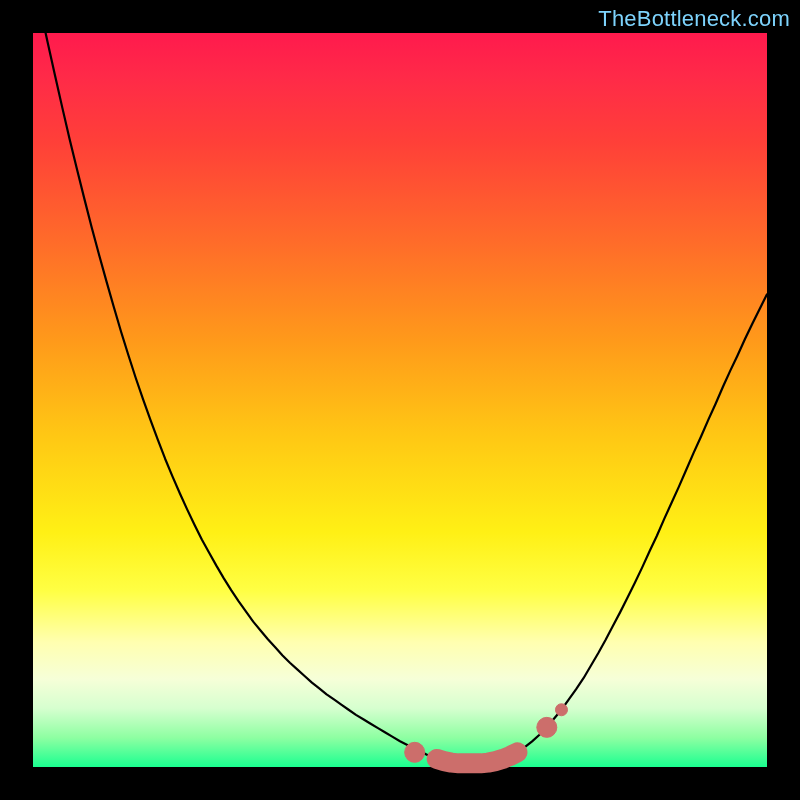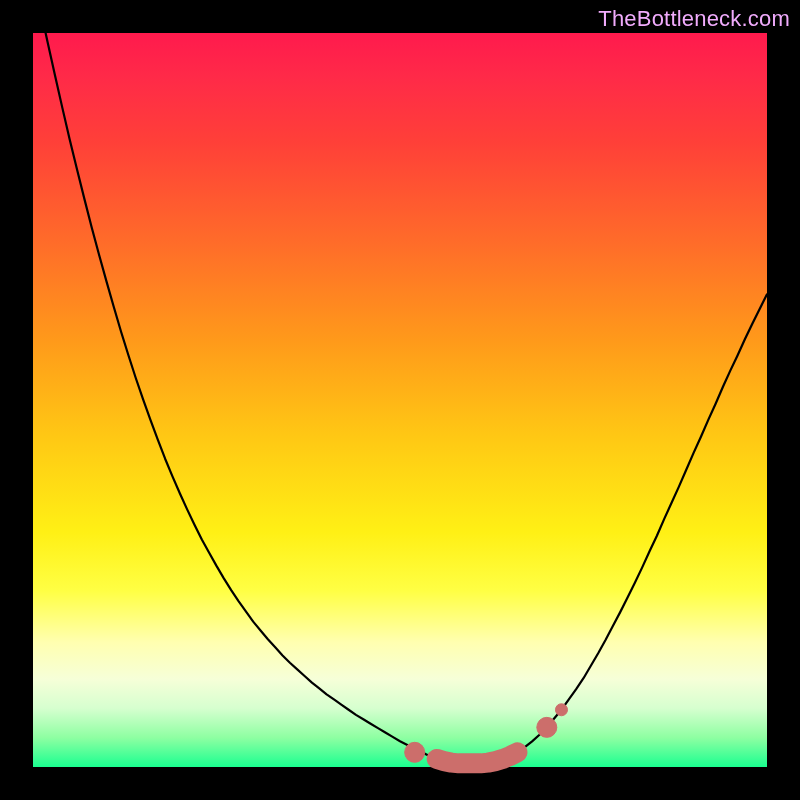--- a/index.html
+++ b/index.html
@@ -37,21 +37,21 @@
       #f6ffd8 88%,
       #d6ffcf 92%,
       #8effa2 96%,
       #1aff90 100%
     );
   }
   .watermark {
     position: absolute;
     top: 6px;
     right: 10px;
-    color: #f0abfc;
+    color: #7dd3fc;
     font-size: 22px;
     font-weight: 500;
     letter-spacing: 0.2px;
     user-select: none;
     pointer-events: none;
   }
   svg.curve {
     position: absolute;
     left: 0; top: 0;
     width: 734px; height: 734px;

